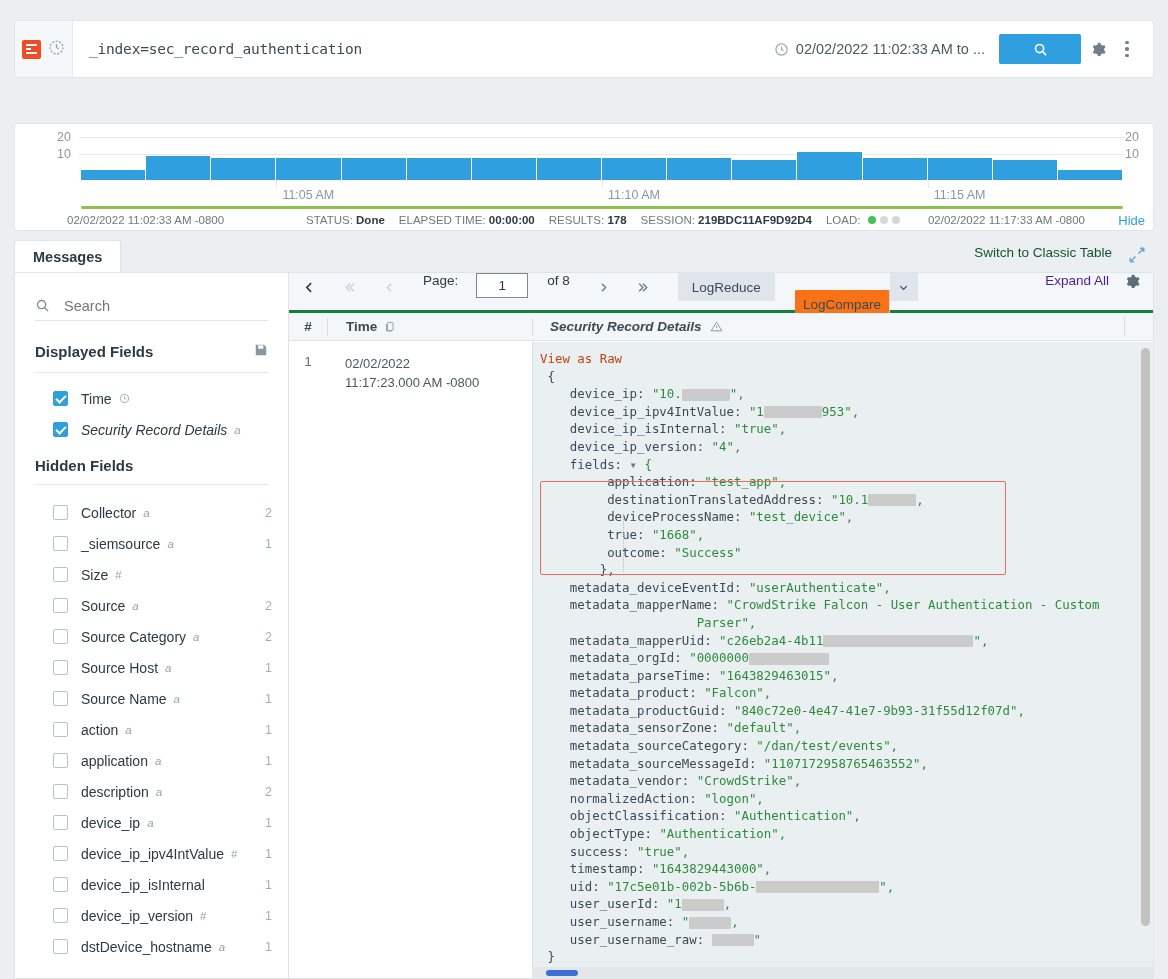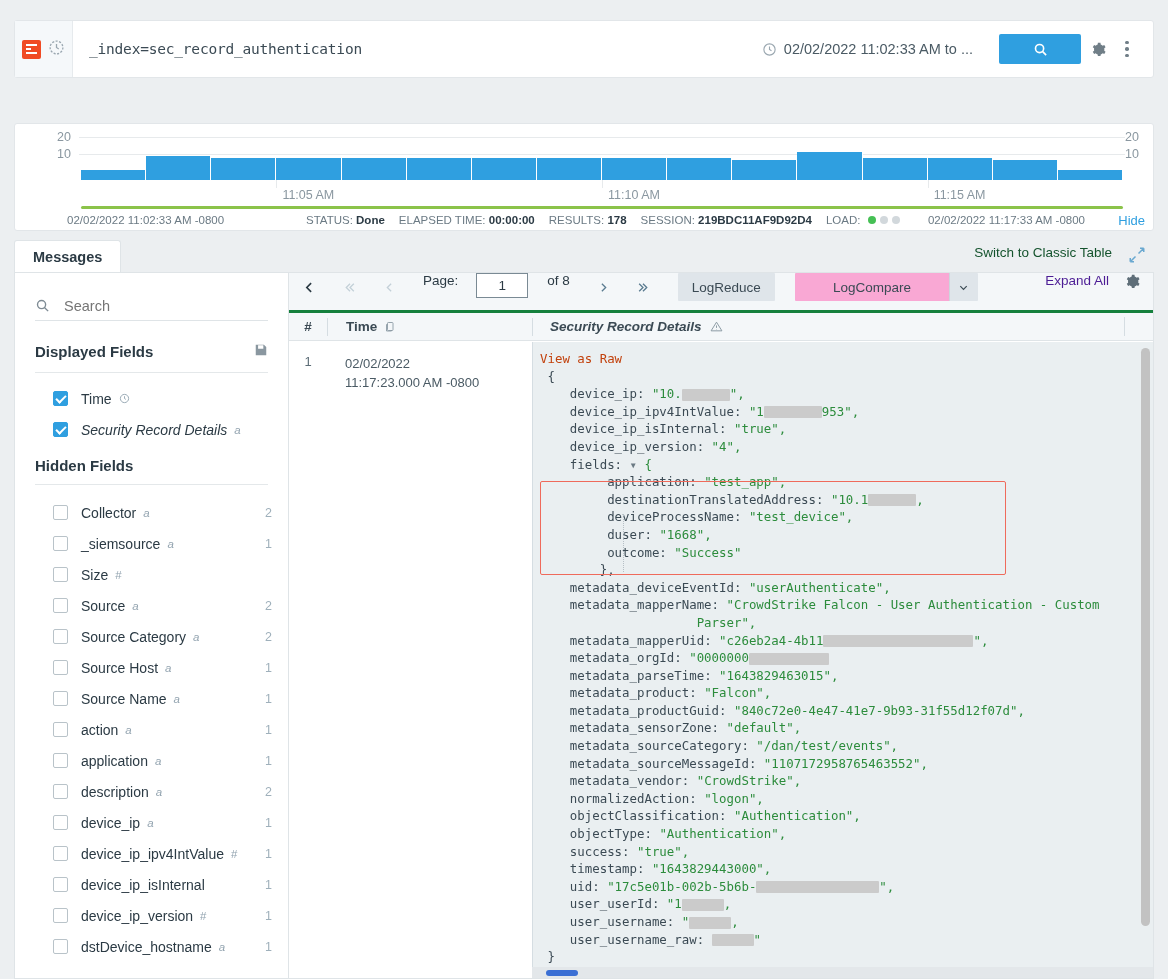--- a/index.html
+++ b/index.html
@@ -49,21 +49,21 @@
   .clock-ic { width: 17px; height: 17px; color: #9aa7b0; }
   .sb-query {
     flex: 1; padding-left: 16px;
     font-family: "DejaVu Sans Mono", monospace;
     font-size: 14.5px; color: #3b4a54; letter-spacing: -0.2px;
   }
   .sb-right { display: flex; align-items: center; gap: 0; padding-right: 14px; }
   .range-pill {
     display: flex; align-items: center; gap: 7px;
     font-size: 14.5px; color: #4a5a64; white-space: nowrap;
-    margin-right: 26px;
+    margin-right: 14px;
   }
   .range-pill .clock-ic { width: 15px; height: 15px; }
   .search-go {
     width: 82px; height: 30px; background: #2f9fe0; border: none;
     border-radius: 2px; display: flex; align-items: center; justify-content: center;
     cursor: pointer;
   }
   .search-go svg { width: 15px; height: 15px; color: #fff; }
   .gear-btn { width: 34px; height: 30px; display:flex; align-items:center; justify-content:center; cursor:pointer;}
   .gear-btn svg { width: 17px; height: 17px; color: #707e87; }
@@ -217,23 +217,23 @@
     font-family: "Liberation Sans", sans-serif;
   }
   .pgof { font-size: 13.5px; color: #2b3a44; margin: 0 8px 0 7px; }
   .btn-gray {
     height: 28px; padding: 0 14px; background: #dfe5ea; border: none;
     font-size: 13.5px; color: #3b4a54; cursor: pointer; margin-left: 8px;
     display: flex; align-items: center; border-radius: 1px;
   }
   .btn-split { display: flex; margin-left: 8px; }
   .btn-split .b1 {
-    height: 28px; padding: 0 38px; background: #f9a8d4; border: none;
+    height: 28px; padding: 0 8px; background: #f97316; border: none;
     font-size: 13.5px; color: #3b4a54; cursor: pointer; display: flex; align-items: center;
-    border-right: 1px solid #cdd6dc; border-radius: 1px 0 0 1px;
+    border-right: 1px solid #cdd6dc; border-radius: 1px 0 0 1px; margin-top: 17px;
   }
   .btn-split .b2 {
     height: 28px; width: 28px; background: #dfe5ea; border: none; cursor: pointer;
     display: flex; align-items: center; justify-content: center; border-radius: 0 1px 1px 0;
   }
   .btn-split .b2 svg { width: 11px; height: 11px; color: #3b4a54; }
   .expand-all {
     position: absolute; right: 44px; font-size: 13.5px; color: #4c1d95; cursor: pointer;
   }
   .pb-gear {
@@ -631,21 +631,21 @@
             <div class="det-divider"></div>
             <div class="jsonbox"><span class="jraw">View as Raw</span><br><span id="json-body"> {
     <span class="jk">device_ip</span>: <span class="jv">"10.</span><span class="redact" style="width:48px"></span><span class="jv">",</span>
     <span class="jk">device_ip_ipv4IntValue</span>: <span class="jv">"1</span><span class="redact" style="width:58px"></span><span class="jv">953",</span>
     <span class="jk">device_ip_isInternal</span>: <span class="jv">"true",</span>
     <span class="jk">device_ip_version</span>: <span class="jv">"4",</span>
     <span class="jk">fields</span>: <span style="color:#6b7a84">▾</span> <span class="jv">{</span>
          <span class="jk">application</span>: <span class="jv">"test_app",</span>
          <span class="jk">destinationTranslatedAddress</span>: <span class="jv">"10.1</span><span class="redact" style="width:48px"></span><span class="jv">,</span>
          <span class="jk">deviceProcessName</span>: <span class="jv">"test_device",</span>
-         <span class="jk">duser</span>: <span class="jv">"1668",</span>
+         <span class="jk">true</span>: <span class="jv">"1668",</span>
          <span class="jk">outcome</span>: <span class="jv">"Success"</span>
         },
     <span class="jk">metadata_deviceEventId</span>: <span class="jv">"userAuthenticate",</span>
     <span class="jk">metadata_mapperName</span>: <span class="jv">"CrowdStrike Falcon - User Authentication - Custom</span>
                      <span class="jv">Parser",</span>
     <span class="jk">metadata_mapperUid</span>: <span class="jv">"c26eb2a4-4b11</span><span class="redact" style="width:150px"></span><span class="jv">",</span>
     <span class="jk">metadata_orgId</span>: <span class="jv">"0000000</span><span class="redact" style="width:80px"></span>
     <span class="jk">metadata_parseTime</span>: <span class="jv">"1643829463015",</span>
     <span class="jk">metadata_product</span>: <span class="jv">"Falcon",</span>
     <span class="jk">metadata_productGuid</span>: <span class="jv">"840c72e0-4e47-41e7-9b93-31f55d12f07d",</span>

